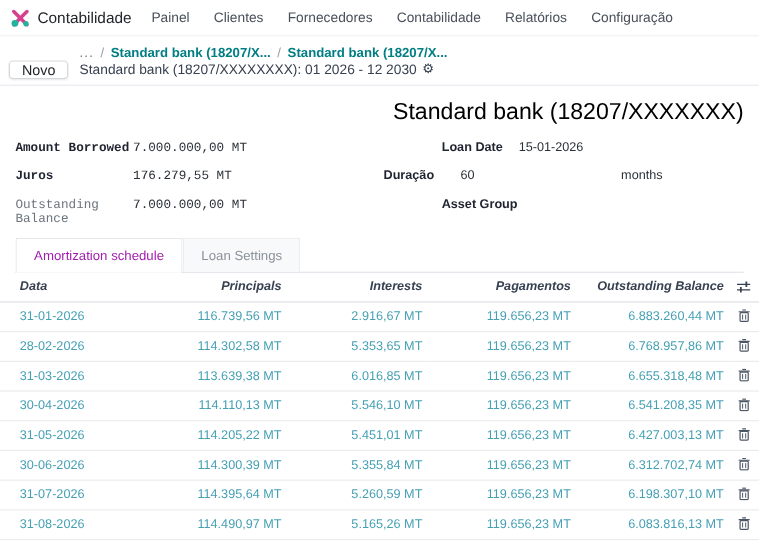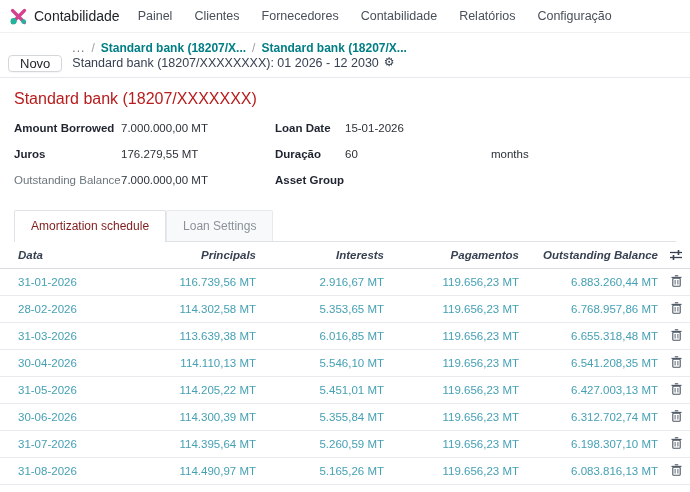--- a/index.html
+++ b/index.html
@@ -23,40 +23,40 @@
   .bc-block { display: flex; flex-direction: column; gap: 1px; padding-top: 1px; }
   .bc-line1 { display: flex; align-items: center; gap: 6px; font-size: 12px; }
   .bc-ellipsis { color: #6c757d; letter-spacing: 1px; cursor: pointer; line-height: 8px; }
   .bc-sep { color: #9aa0a6; }
   .bc-link { color: #017e84; font-weight: 700; text-decoration: none; cursor: pointer; }
   .bc-line2 { display: flex; gap: 5px; font-size: 12.5px; color: #374151; }
   .gear { font-size: 12px; color: #374151; cursor: pointer; line-height: 12px; }
 
   
   .sheet { padding: 8px 14px 0 14px; }
-  .rec-title { font-size: 16px; font-weight: 400; color: #b91c1c; margin: 4px 0 14px 0; }
+  .rec-title { font-size: 21px; font-weight: 400; color: #000000; margin: 4px 0 14px 0; text-align: right; }
   .fields { display: flex; }
   .fcol { display: flex; flex-direction: column; }
-  .fcol.left  { width: 261px; }
-  .fcol.right { flex: 1; }
+  .fcol.left  { width: 261px; font-family: Liberation Mono, monospace; }
+  .fcol.right { flex: 1; align-items: center; }
   .frow { display: flex; align-items: baseline; height: 26px; }
   .flabel { font-size: 11.5px; font-weight: 700; color: #1f2430; }
   .fcol.left  .flabel { width: 107px; }
   .fcol.right .flabel { width: 70px; }
   .flabel.muted { font-weight: 400; color: #6c757d; }
   .fvalue { font-size: 11.5px; color: #2b3138; }
   .fcol.right .fvalue { width: 78px; }
   .fsuffix { font-size: 11.5px; color: #2b3138; margin-left: 68px; }
 
   
   .tabs { display: flex; margin-top: 10px; border-bottom: 1px solid #dee2e6; padding-left: 0; }
   .tab { font-size: 12px; padding: 8px 16px 8px 16px; border: 1px solid transparent;
     border-bottom: none; color: #8a9199; cursor: pointer; background: #f8f9fa;
     border-color: #e7eaec; border-radius: 2px 2px 0 0; }
-  .tab.active { background: #fff; color: #7f1d1d; border-color: #dee2e6;
+  .tab.active { background: #fff; color: #a21caf; border-color: #dee2e6;
     margin-bottom: -1px; padding-bottom: 9px; }
 
   
   table { border-collapse: collapse; width: 690px; margin-left: -14px; table-layout: fixed; }
   col.c-data { width: 140px; } col.c-pri { width: 120px; } col.c-int { width: 128px; }
   col.c-pag { width: 135px; } col.c-bal { width: 139px; } col.c-ico { width: 28px; }
   th { font-size: 11.5px; font-weight: 700; color: #374151; padding: 7px 4px;
     text-align: left; border-bottom: 1px solid #d9dde1; font-style: italic; }
   th.num { text-align: right; }
   th:first-child { padding-left: 18px; }

